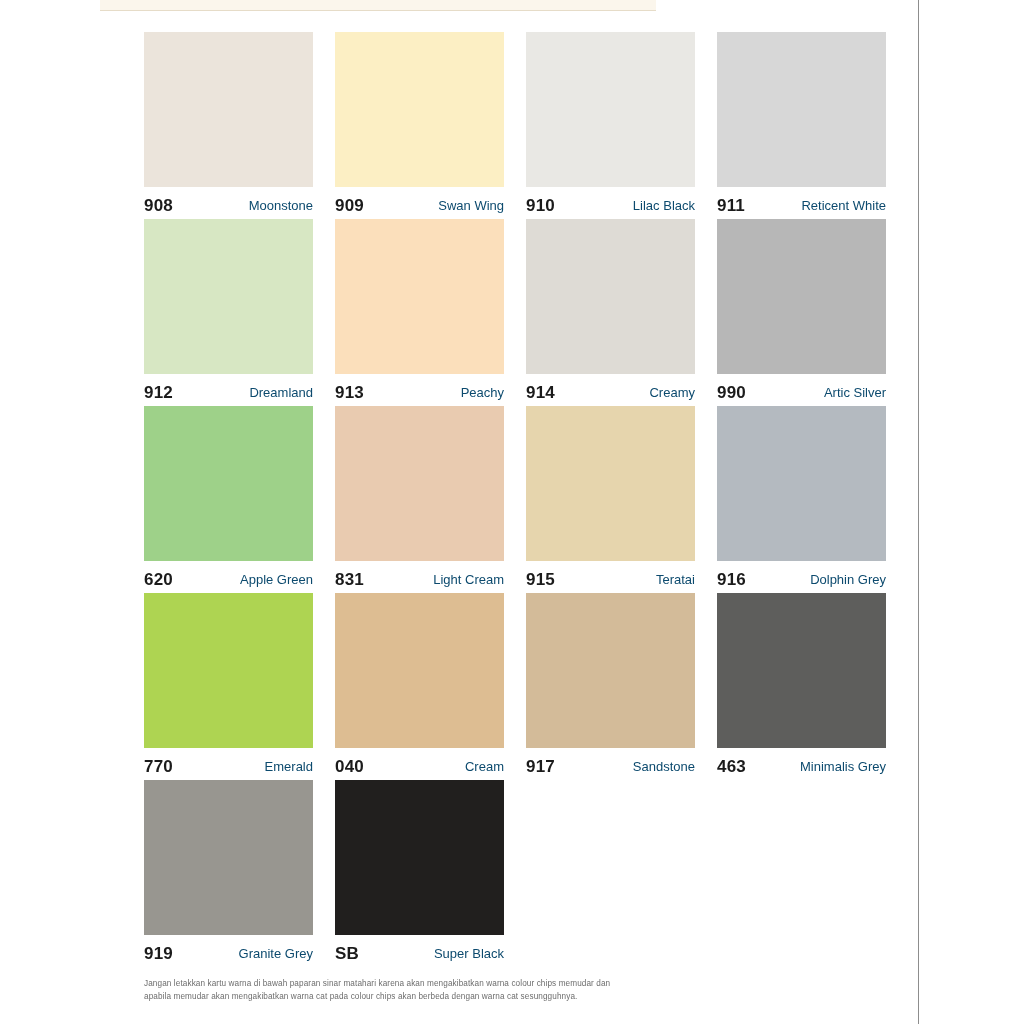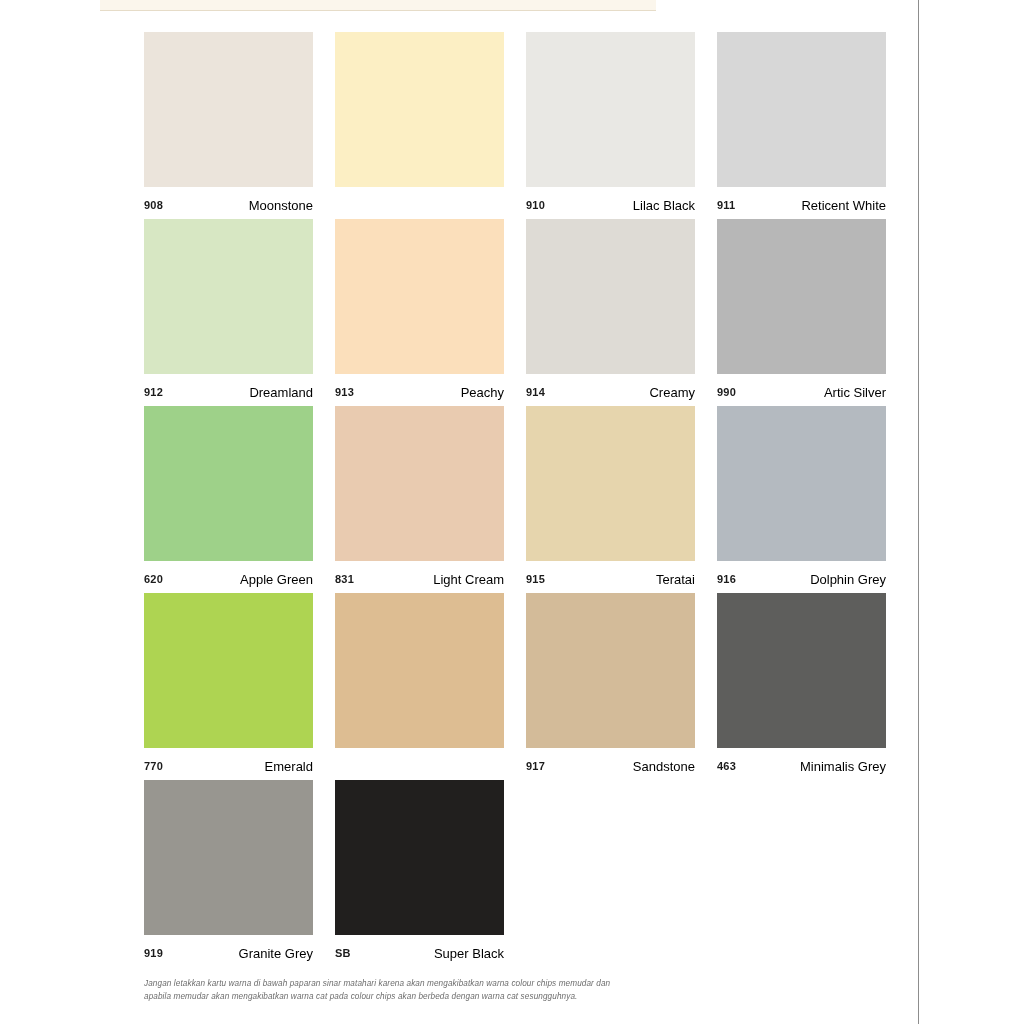--- a/index.html
+++ b/index.html
@@ -71,66 +71,70 @@
   .swatch-caption {
     height: 32px;
     display: flex;
     align-items: center;
     justify-content: space-between;
     padding-top: 4px;
     box-sizing: border-box;
   }
 
   .swatch-code {
-    font-size: 11px;
+    font-size: 17px;
     font-weight: bold;
     color: #1b1b1b;
     letter-spacing: 0.2px;
     line-height: 1;
   }
 
   .swatch-name {
     font-size: 13px;
     font-weight: normal;
-    color: #000000;
+    color: #0c4a6e;
     line-height: 1;
     text-align: center;
   }
 
   #footer-note {
     position: absolute;
     left: 144px;
     top: 978px;
     width: 600px;
     font-size: 8.2px;
     line-height: 1.55;
     color: #6d6d6d;
     letter-spacing: 0.1px;
   }
-  #footer-note div { white-space: nowrap; font-style: italic; }
+  #footer-note div { white-space: nowrap; }
 </style>
 </head>
 <body>
 
 <div id="page">
 
   <div id="top-banner"></div>
 
   <div id="page-edge-rule"></div>
 
   <div id="swatch-grid">
       <div class="swatch-cell">
         <div class="swatch-chip" style="background: rgb(235, 228, 219);"></div>
         <div class="swatch-caption">
           <span class="swatch-code">908</span>
           <span class="swatch-name">Moonstone</span>
         </div>
       </div>
       <div class="swatch-cell">
         <div class="swatch-chip" style="background: rgb(252, 239, 196);"></div>
+        <div class="swatch-caption">
+          <span class="swatch-code">909</span>
+          <span class="swatch-name">Swan Wing</span>
+        </div>
       </div>
       <div class="swatch-cell">
         <div class="swatch-chip" style="background: rgb(233, 232, 228);"></div>
         <div class="swatch-caption">
           <span class="swatch-code">910</span>
           <span class="swatch-name">Lilac Black</span>
         </div>
       </div>
       <div class="swatch-cell">
         <div class="swatch-chip" style="background: rgb(215, 215, 215);"></div>
@@ -197,20 +201,24 @@
       </div>
       <div class="swatch-cell">
         <div class="swatch-chip" style="background: rgb(174, 212, 82);"></div>
         <div class="swatch-caption">
           <span class="swatch-code">770</span>
           <span class="swatch-name">Emerald</span>
         </div>
       </div>
       <div class="swatch-cell">
         <div class="swatch-chip" style="background: rgb(221, 189, 146);"></div>
+        <div class="swatch-caption">
+          <span class="swatch-code">040</span>
+          <span class="swatch-name">Cream</span>
+        </div>
       </div>
       <div class="swatch-cell">
         <div class="swatch-chip" style="background: rgb(211, 187, 153);"></div>
         <div class="swatch-caption">
           <span class="swatch-code">917</span>
           <span class="swatch-name">Sandstone</span>
         </div>
       </div>
       <div class="swatch-cell">
         <div class="swatch-chip" style="background: rgb(94, 94, 92);"></div>

